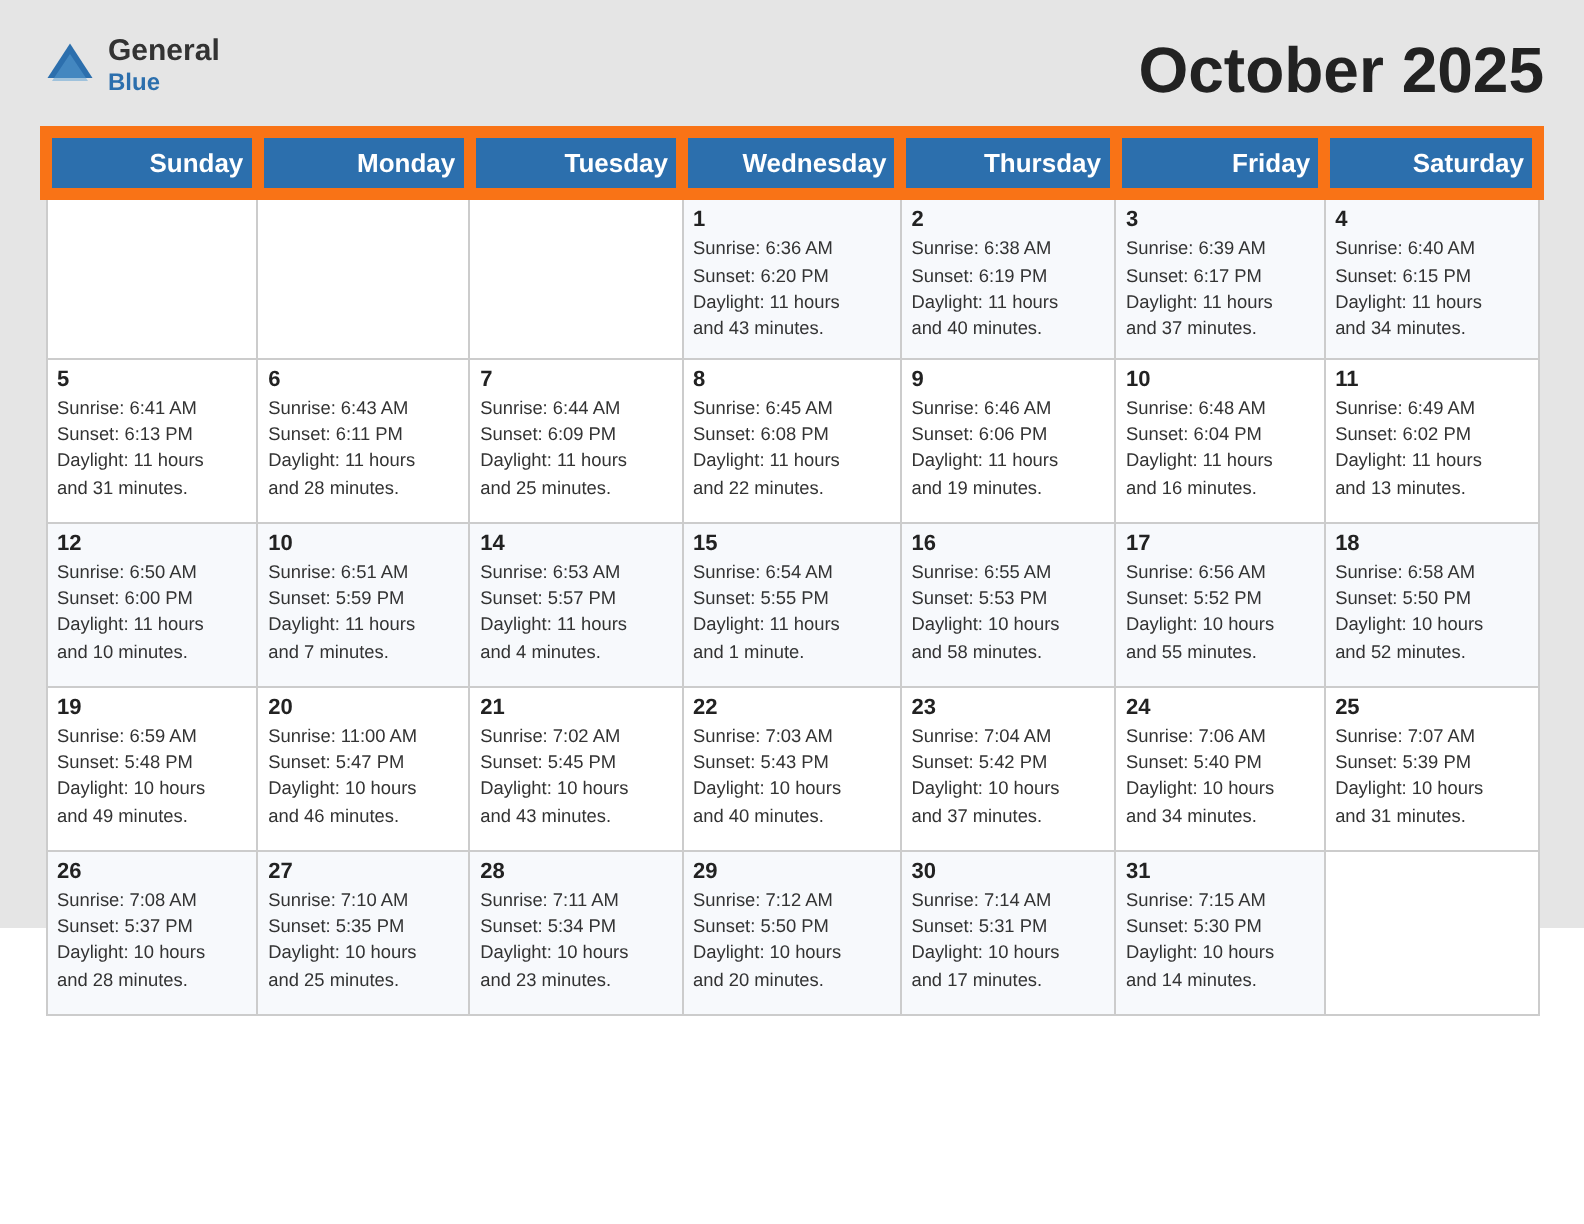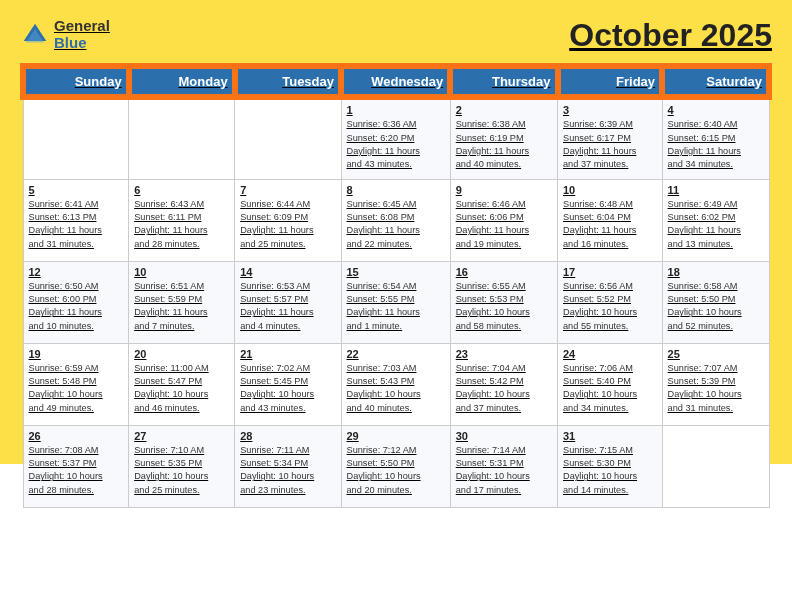--- a/index.html
+++ b/index.html
@@ -7,22 +7,21 @@
       font-family: Arial, sans-serif;
       background: #fff;
       width: 792px;
       height: 612px;
       overflow: hidden;
     }
     .page {
       width: 792px;
       height: 464px;
       padding: 18px 20px 10px 20px;
-      background: #fde047;
-      text-decoration: underline;
+      background: #e5e5e5;
     }
     .header {
       display: flex;
       justify-content: space-between;
       align-items: flex-start;
       margin-bottom: 10px;
     }
     .logo {
       display: flex;
       align-items: center;
@@ -31,21 +30,21 @@
       display: flex;
       flex-direction: column;
       line-height: 1.1;
     }
     .logo-general {
       font-size: 15px;
       font-weight: bold;
       color: #333;
     }
     .logo-blue {
-      font-size: 15px;
+      font-size: 12px;
       font-weight: bold;
       color: #2c6fad;
     }
     .logo-icon {
       width: 30px;
       height: 30px;
       margin-right: 4px;
     }
     .title-section {
       text-align: right;

